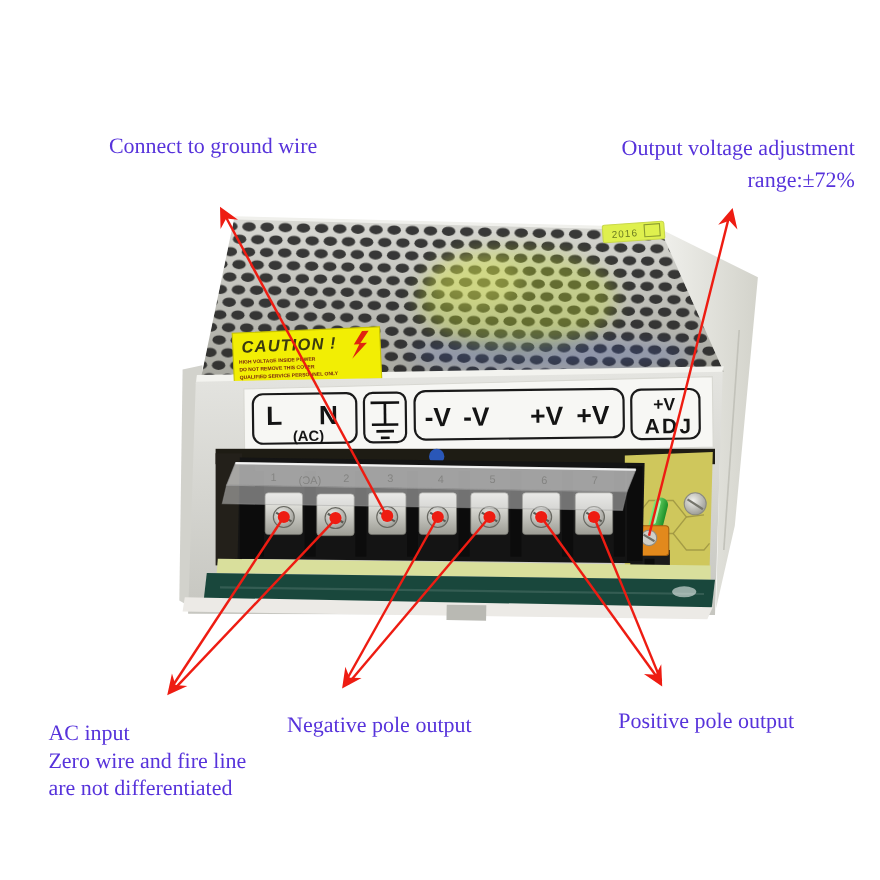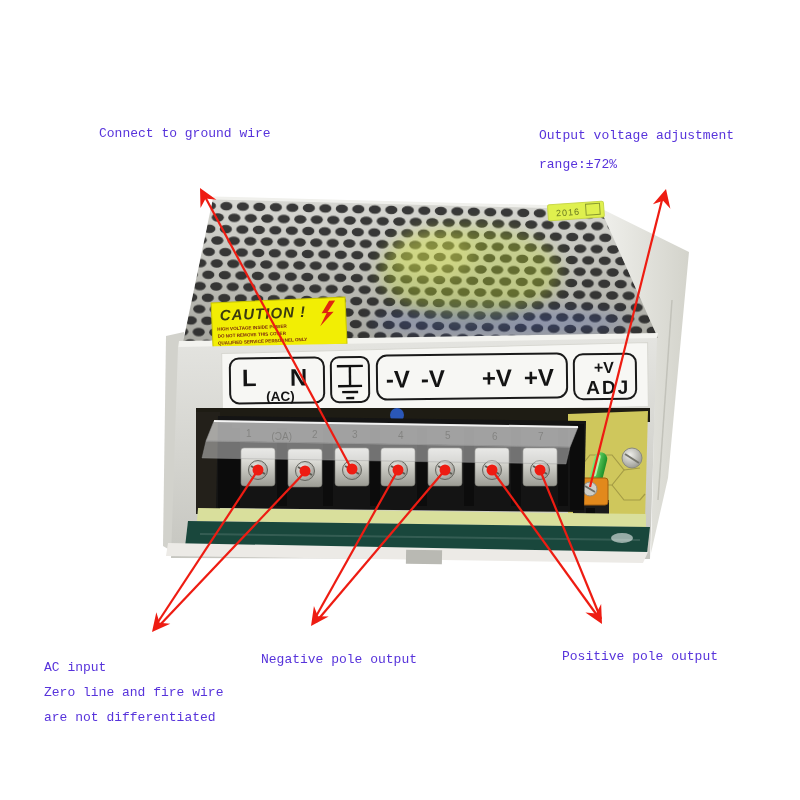--- a/index.html
+++ b/index.html
@@ -1,20 +1,20 @@
 <!DOCTYPE html>
 <html style="--annotation-text: #5733db; --arrow: #ee1c12; --caution-bg: #f2ee04; --pcb-yellow: #cfc75c; --led-green: #2fb53a; --pot-orange: #e2891c; --date-sticker-bg: #dff04e;"><head>
 <meta charset="utf-8">
 <style>
   html,body{margin:0;padding:0;background:#ffffff;}
   .stage{position:relative;width:800px;height:800px;background:#ffffff;overflow:hidden;
          font-family:"Liberation Sans", sans-serif;}
   svg{position:absolute;left:0;top:0;}
-  .ann{position:absolute;color:var(--annotation-text,#5733db);font-size:13px;line-height:25px;
-       font-family:Liberation Mono, monospace;white-space:nowrap;}
+  .ann{position:absolute;color:var(--annotation-text,#5733db);font-size:20px;line-height:25px;
+       font-family:Liberation Serif, serif;white-space:nowrap;}
   .ann.two{line-height:29px;}
   .arrow-line{stroke:var(--arrow,#ee1c12);stroke-width:2.2;fill:none;}
   .arrow-head{fill:var(--arrow,#ee1c12);}
   .term-dot{fill:var(--arrow,#ee1c12);}
   .panel-text{fill:#141414;font-weight:bold;font-family:"Liberation Sans",sans-serif;}
   .cover-num{fill:#40403a;opacity:.3;font-size:10px;font-family:"Liberation Sans",sans-serif;}
   .caution-small{fill:#7a2810;font-size:4.6px;font-weight:bold;font-family:"Liberation Sans",sans-serif;}
   .pcb-trace{stroke:#9a9140;stroke-width:1.2;fill:none;opacity:.8;}
 </style>
 </head>
@@ -264,27 +264,27 @@
     <circle class="term-dot" cx="398" cy="470" r="5.5"></circle>
     <circle class="term-dot" cx="445" cy="470" r="5.5"></circle>
     <circle class="term-dot" cx="492" cy="470" r="5.5"></circle>
     <circle class="term-dot" cx="540" cy="470" r="5.5"></circle>
   </g>
 </svg>
 
   <div class="ann" style="left:99px;top:121px;">
     <span>Connect to ground wire</span>
   </div>
-  <div class="ann two" style="left:539px;top:121px;">
+  <div class="ann two" style="left:565px;top:121px;text-align:right;">
     <div>Output voltage adjustment</div>
     <div>range:±72%</div>
   </div>
   <div class="ann" style="left:44px;top:631px;margin-top:24px;">
     <div>AC input</div>
-    <div>Zero line and fire wire</div>
+    <div>Zero wire and fire line</div>
     <div>are not differentiated</div>
   </div>
   <div class="ann" style="left:562px;top:644px;">
     <span>Positive pole output</span>
   </div>
   <div class="ann" style="left:261px;top:647px;">
     <span>Negative pole output</span>
   </div>
 </div>
 

